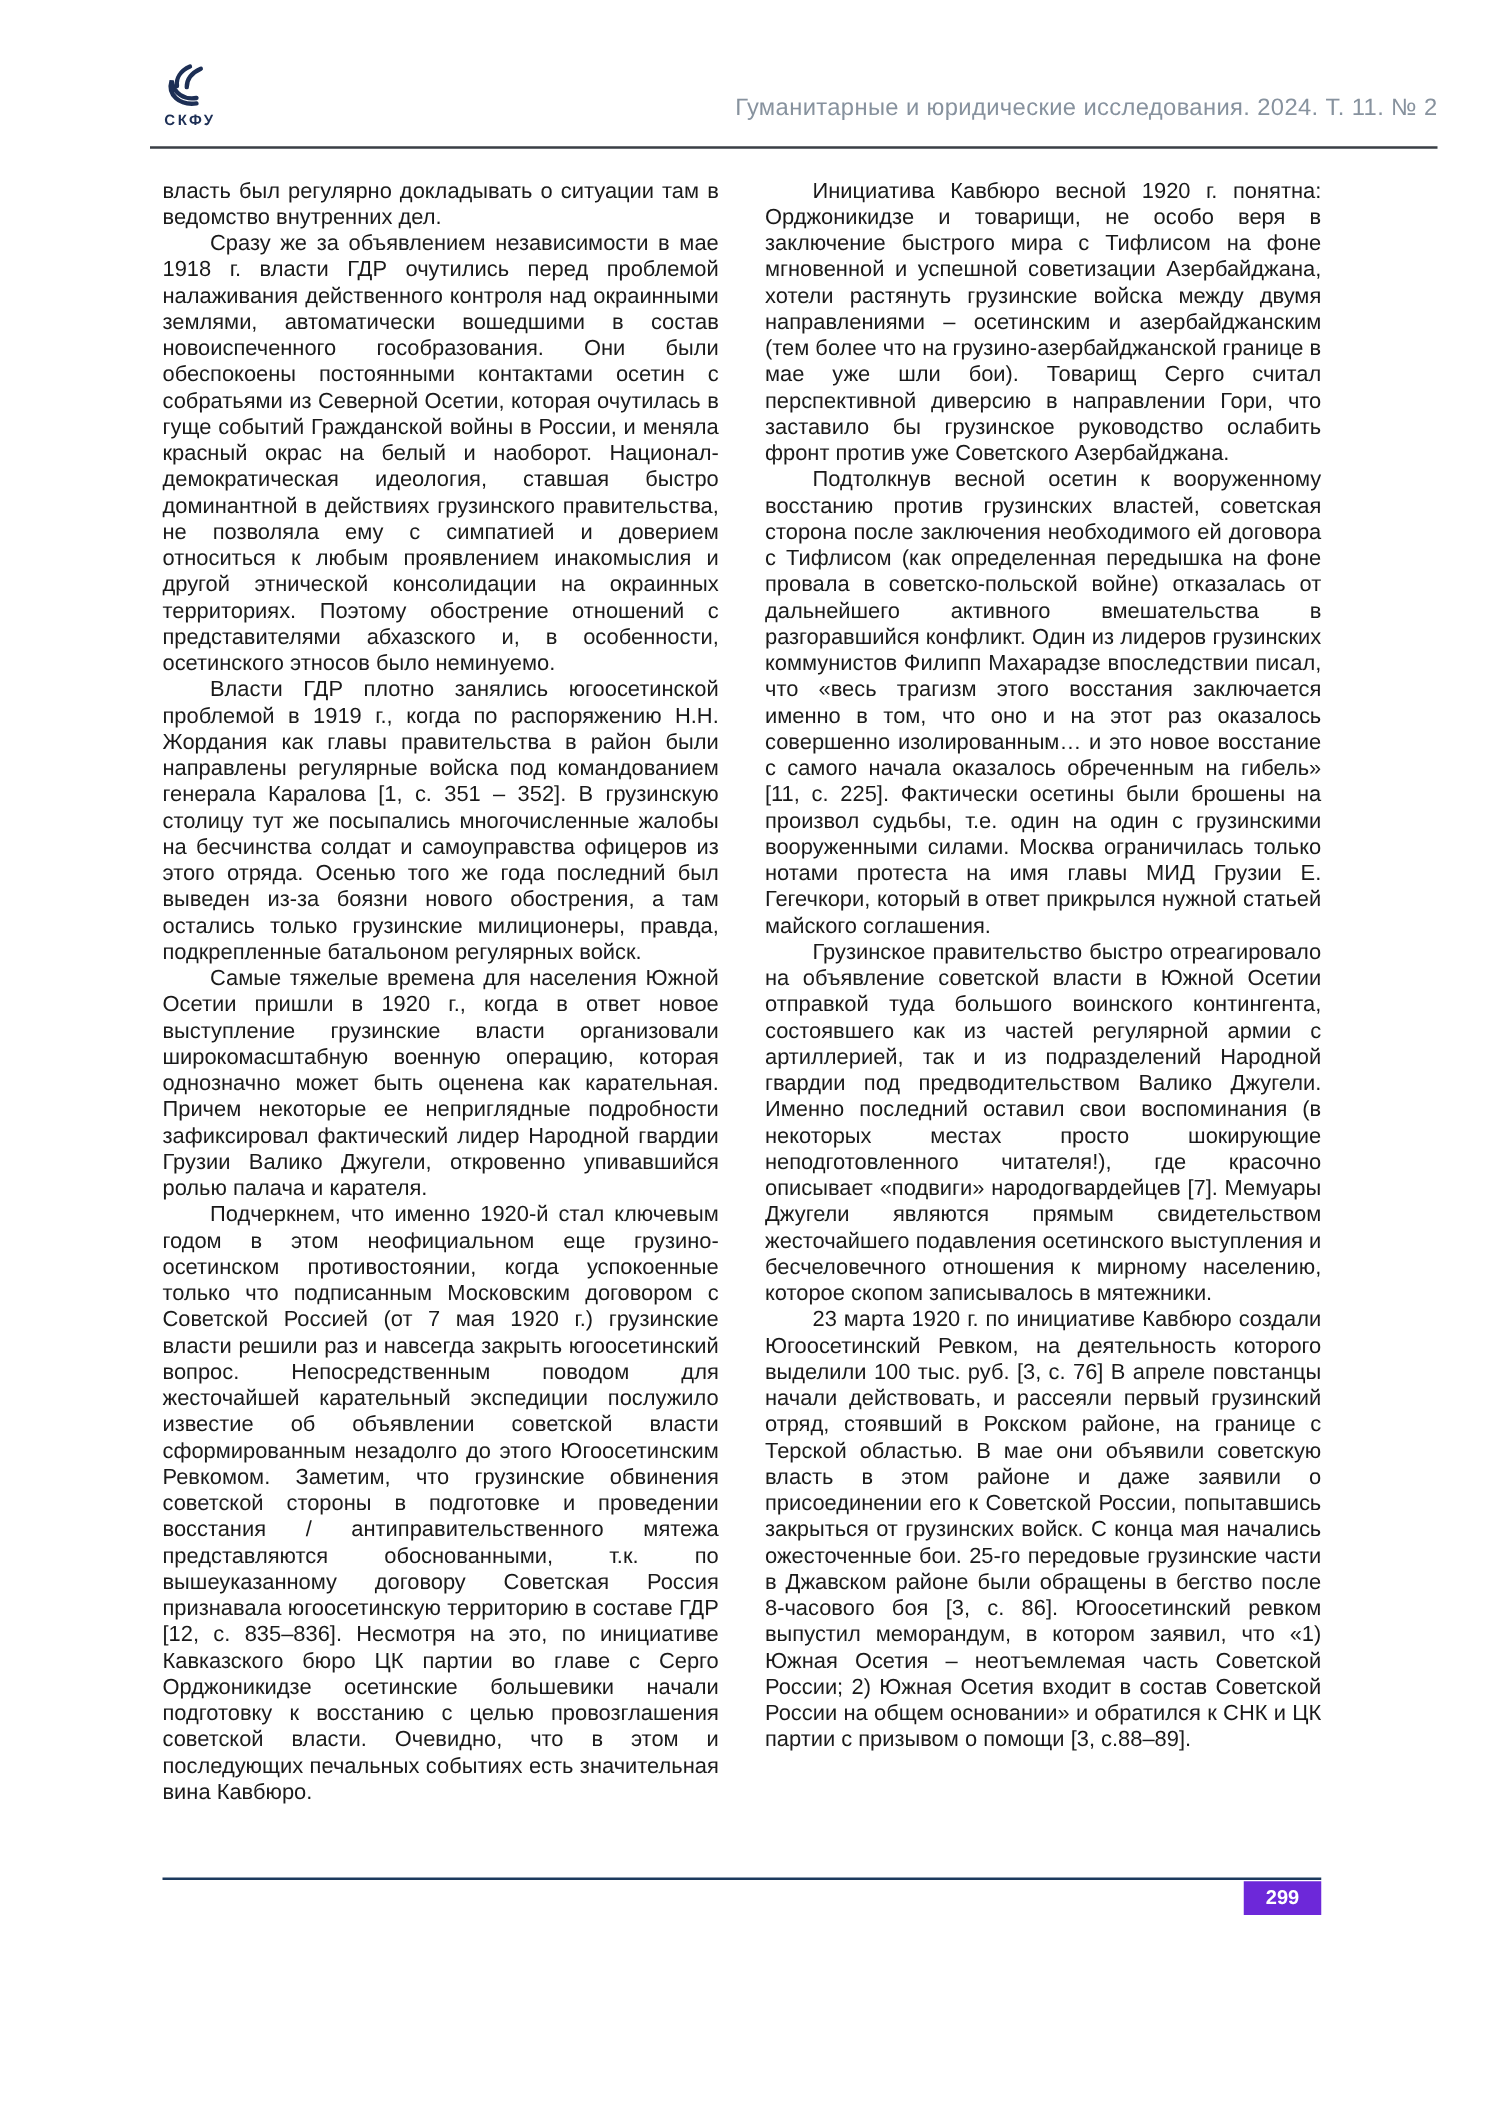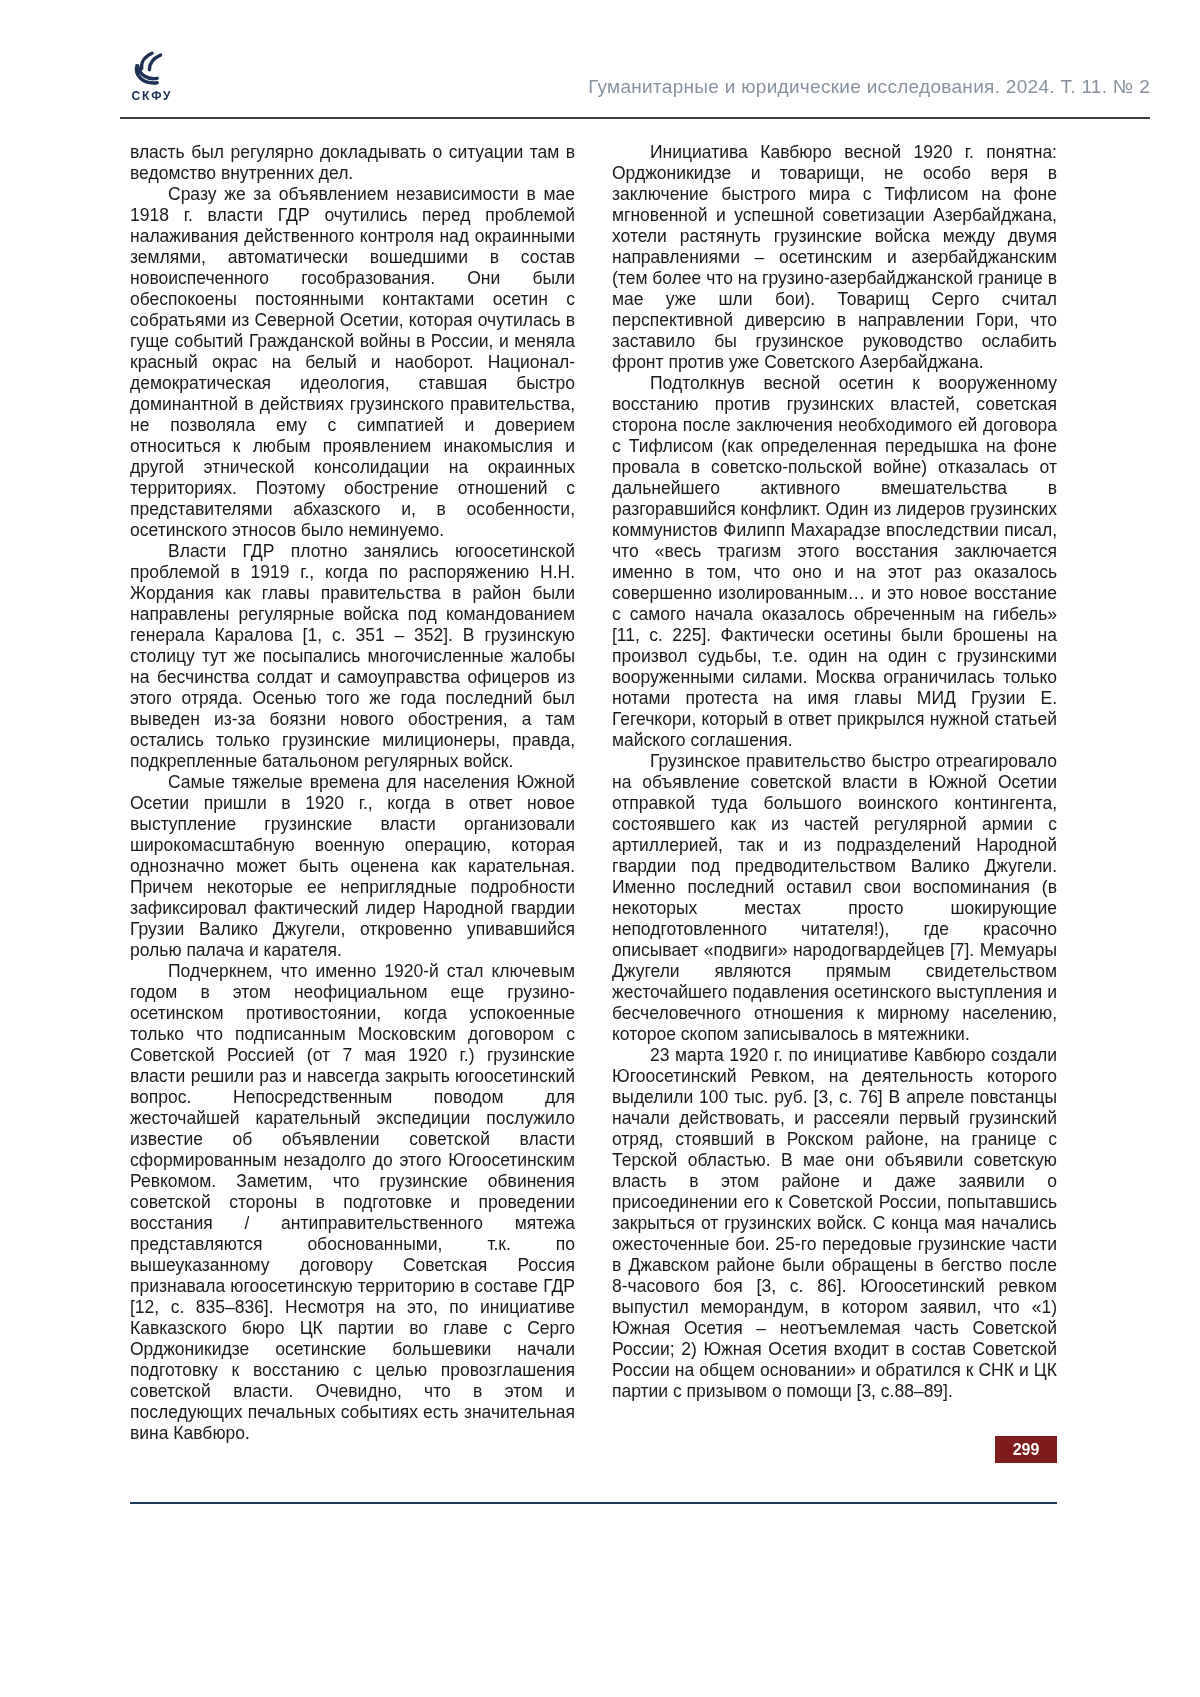--- a/index.html
+++ b/index.html
@@ -40,22 +40,22 @@
     text-align:justify;
   }
   .col p{margin:0;text-indent:38px;}
   .col p.no-indent{text-indent:0;}
   
   .footer-rule{
     position:absolute;top:1502px;left:95px;width:927px;height:2px;
     background:#1c3a5e;
   }
   .page-number{
-    position:absolute;top:1436px;left:960px;width:62px;height:27px;
-    background:#7f1d1d;color:#ffffff;
+    position:absolute;top:1505px;left:960px;width:62px;height:27px;
+    background:#6d28d9;color:#ffffff;
     font-size:16px;font-weight:bold;
     display:flex;align-items:center;justify-content:center;
   }
 </style>
 </head>
 <body>
 
 <div class="page">
 
   <div class="header">

